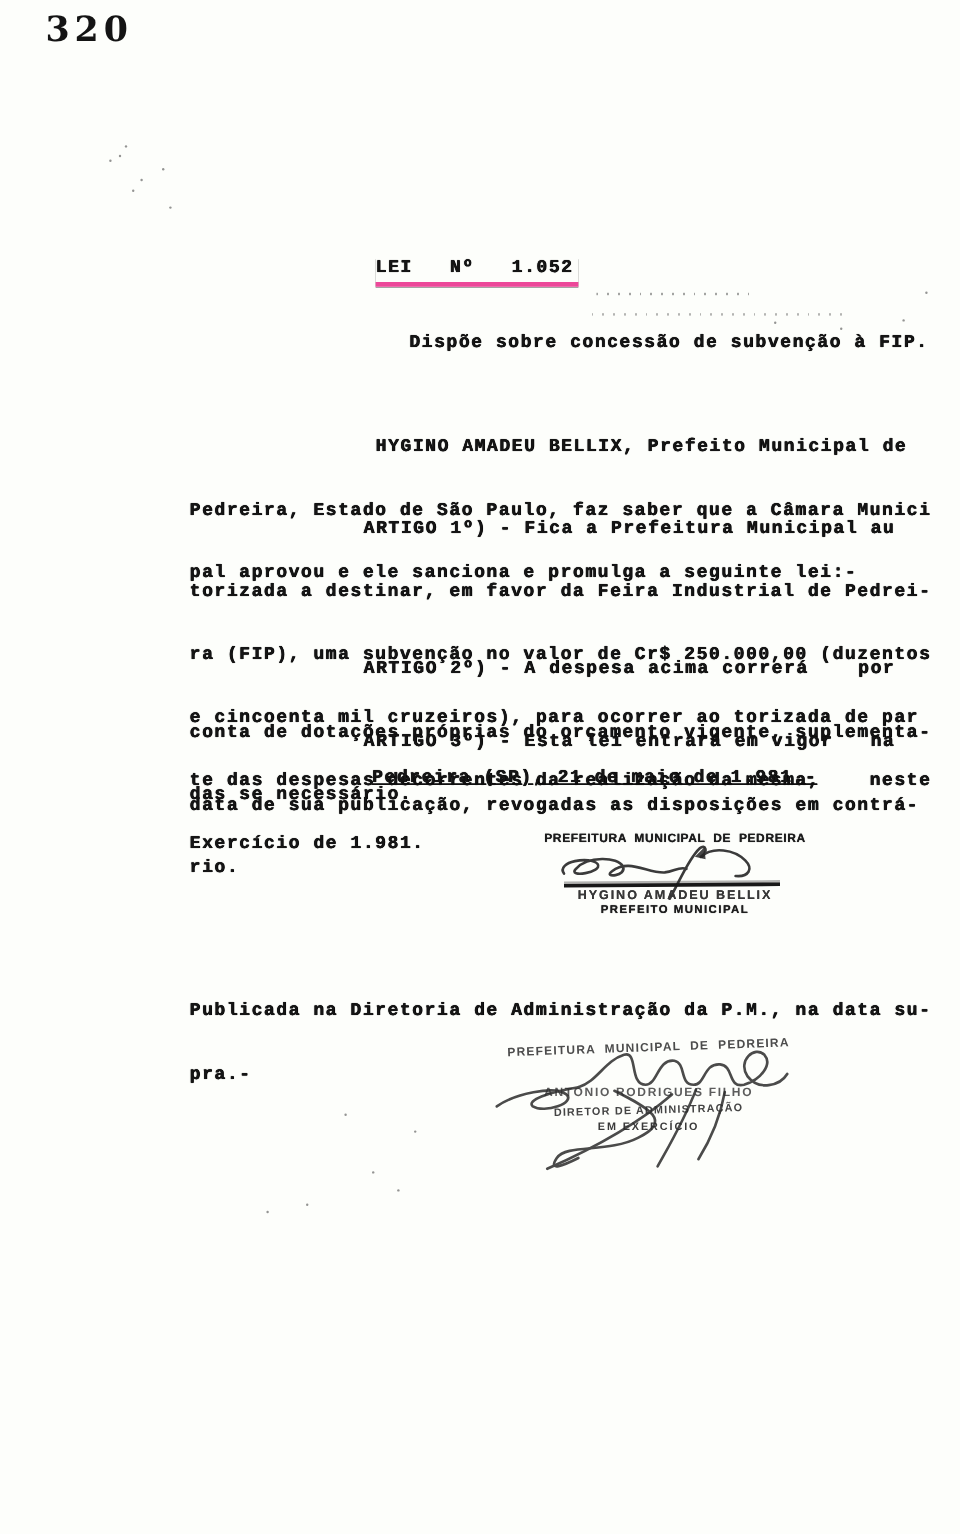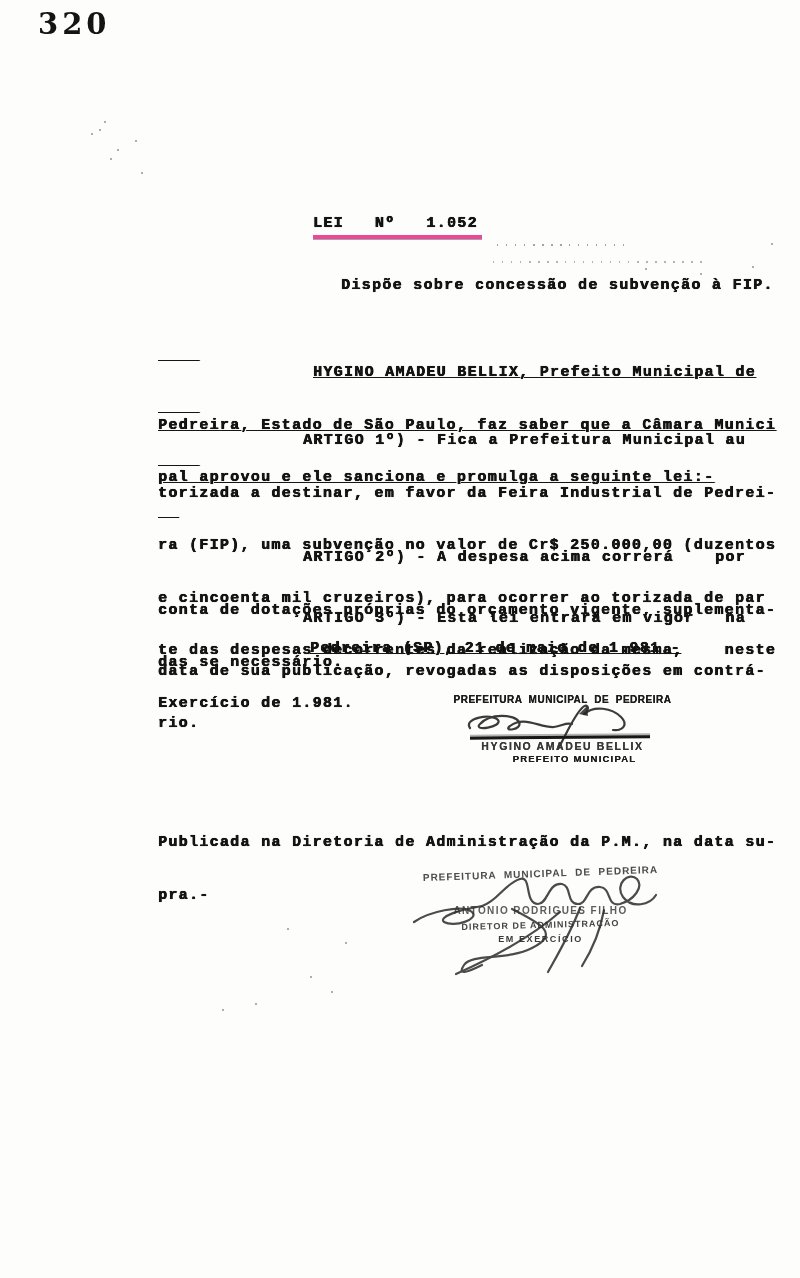--- a/index.html
+++ b/index.html
@@ -38,21 +38,21 @@
   .dateline{position:absolute;left:310px;top:640px;text-decoration:underline;}
   
   .stampline{
     font-family:"Liberation Sans","DejaVu Sans",sans-serif;
     font-weight:700;text-align:center;white-space:pre;
   }
   .sig1{position:absolute;left:450px;top:694px;width:225px;}
   .sig1 .stamp{font-size:10px;letter-spacing:.5px;color:#1d1d1d;text-shadow:0 0 .6px #000;}
   .sig1 .rule{position:absolute;left:20px;top:42px;width:180px;height:2.5px;background:#181818;box-shadow:0 -2px 0 rgba(40,40,40,.35);transform:rotate(-.4deg);}
   .sig1 .name{position:absolute;left:0;top:46px;width:100%;font-size:10.5px;letter-spacing:1.6px;color:#383838;text-shadow:0 0 .5px #333;}
-  .sig1 .role{position:absolute;left:12px;top:59px;width:100%;font-size:9.5px;letter-spacing:1.2px;color:#1f1f1f;text-shadow:0 0 .6px #000;}
+  .sig1 .role{position:absolute;left:0;top:59px;width:100%;font-size:9.5px;letter-spacing:1.2px;color:#1f1f1f;text-shadow:0 0 .6px #000;}
   .sig1 svg{position:absolute;left:10px;top:8px;}
   .sig2{position:absolute;left:418px;top:868px;width:245px;}
   .sig2 .stamp{font-size:10px;letter-spacing:1px;color:#4c4c4c;transform:rotate(-2deg);}
   .sig2 .name{position:absolute;left:0;top:37px;width:100%;font-size:10px;letter-spacing:1.4px;color:#5c5c5c;}
   .sig2 .role1{position:absolute;left:0;top:52px;width:100%;font-size:9px;letter-spacing:1px;color:#454545;transform:rotate(-1.5deg);}
   .sig2 .role2{position:absolute;left:0;top:66px;width:100%;font-size:9px;letter-spacing:1.6px;color:#3a3a3a;}
   .sig2 svg{position:absolute;left:-10px;top:-16px;}
   
   .noise-row{position:absolute;height:2px;opacity:.55;
     background:repeating-linear-gradient(90deg,rgba(20,20,20,.7) 0 1.5px,transparent 1.5px 9px);}
@@ -67,21 +67,21 @@
 
   <div class="page-number">320</div>
 
   <div class="noise-row nr1"></div>
   <div class="noise-row nr2"></div>
 
   <div class="tw title">LEI   Nº   1.052</div>
 
   <div class="tw subject">Dispõe sobre concessão de subvenção à FIP.</div>
 
-  <div class="block tw" style="top:329px;text-decoration:underline;">
+  <div class="block tw" style="top:329px;">
     <div class="tline ind155">HYGINO AMADEU BELLIX, Prefeito Municipal de</div>
     <div class="tline">Pedreira, Estado de São Paulo, faz saber que a Câmara Munici</div>
     <div class="tline">pal aprovou e ele sanciona e promulga a seguinte lei:-</div>
   </div>
 
   <div class="block tw" style="top:397px;">
     <div class="tline ind145">ARTIGO 1º) - Fica a Prefeitura Municipal au</div>
     <div class="tline">torizada a destinar, em favor da Feira Industrial de Pedrei-</div>
     <div class="tline">ra (FIP), uma subvenção no valor de Cr$ 250.000,00 (duzentos</div>
     <div class="tline">e cincoenta mil cruzeiros), para ocorrer ao torizada de par</div>

